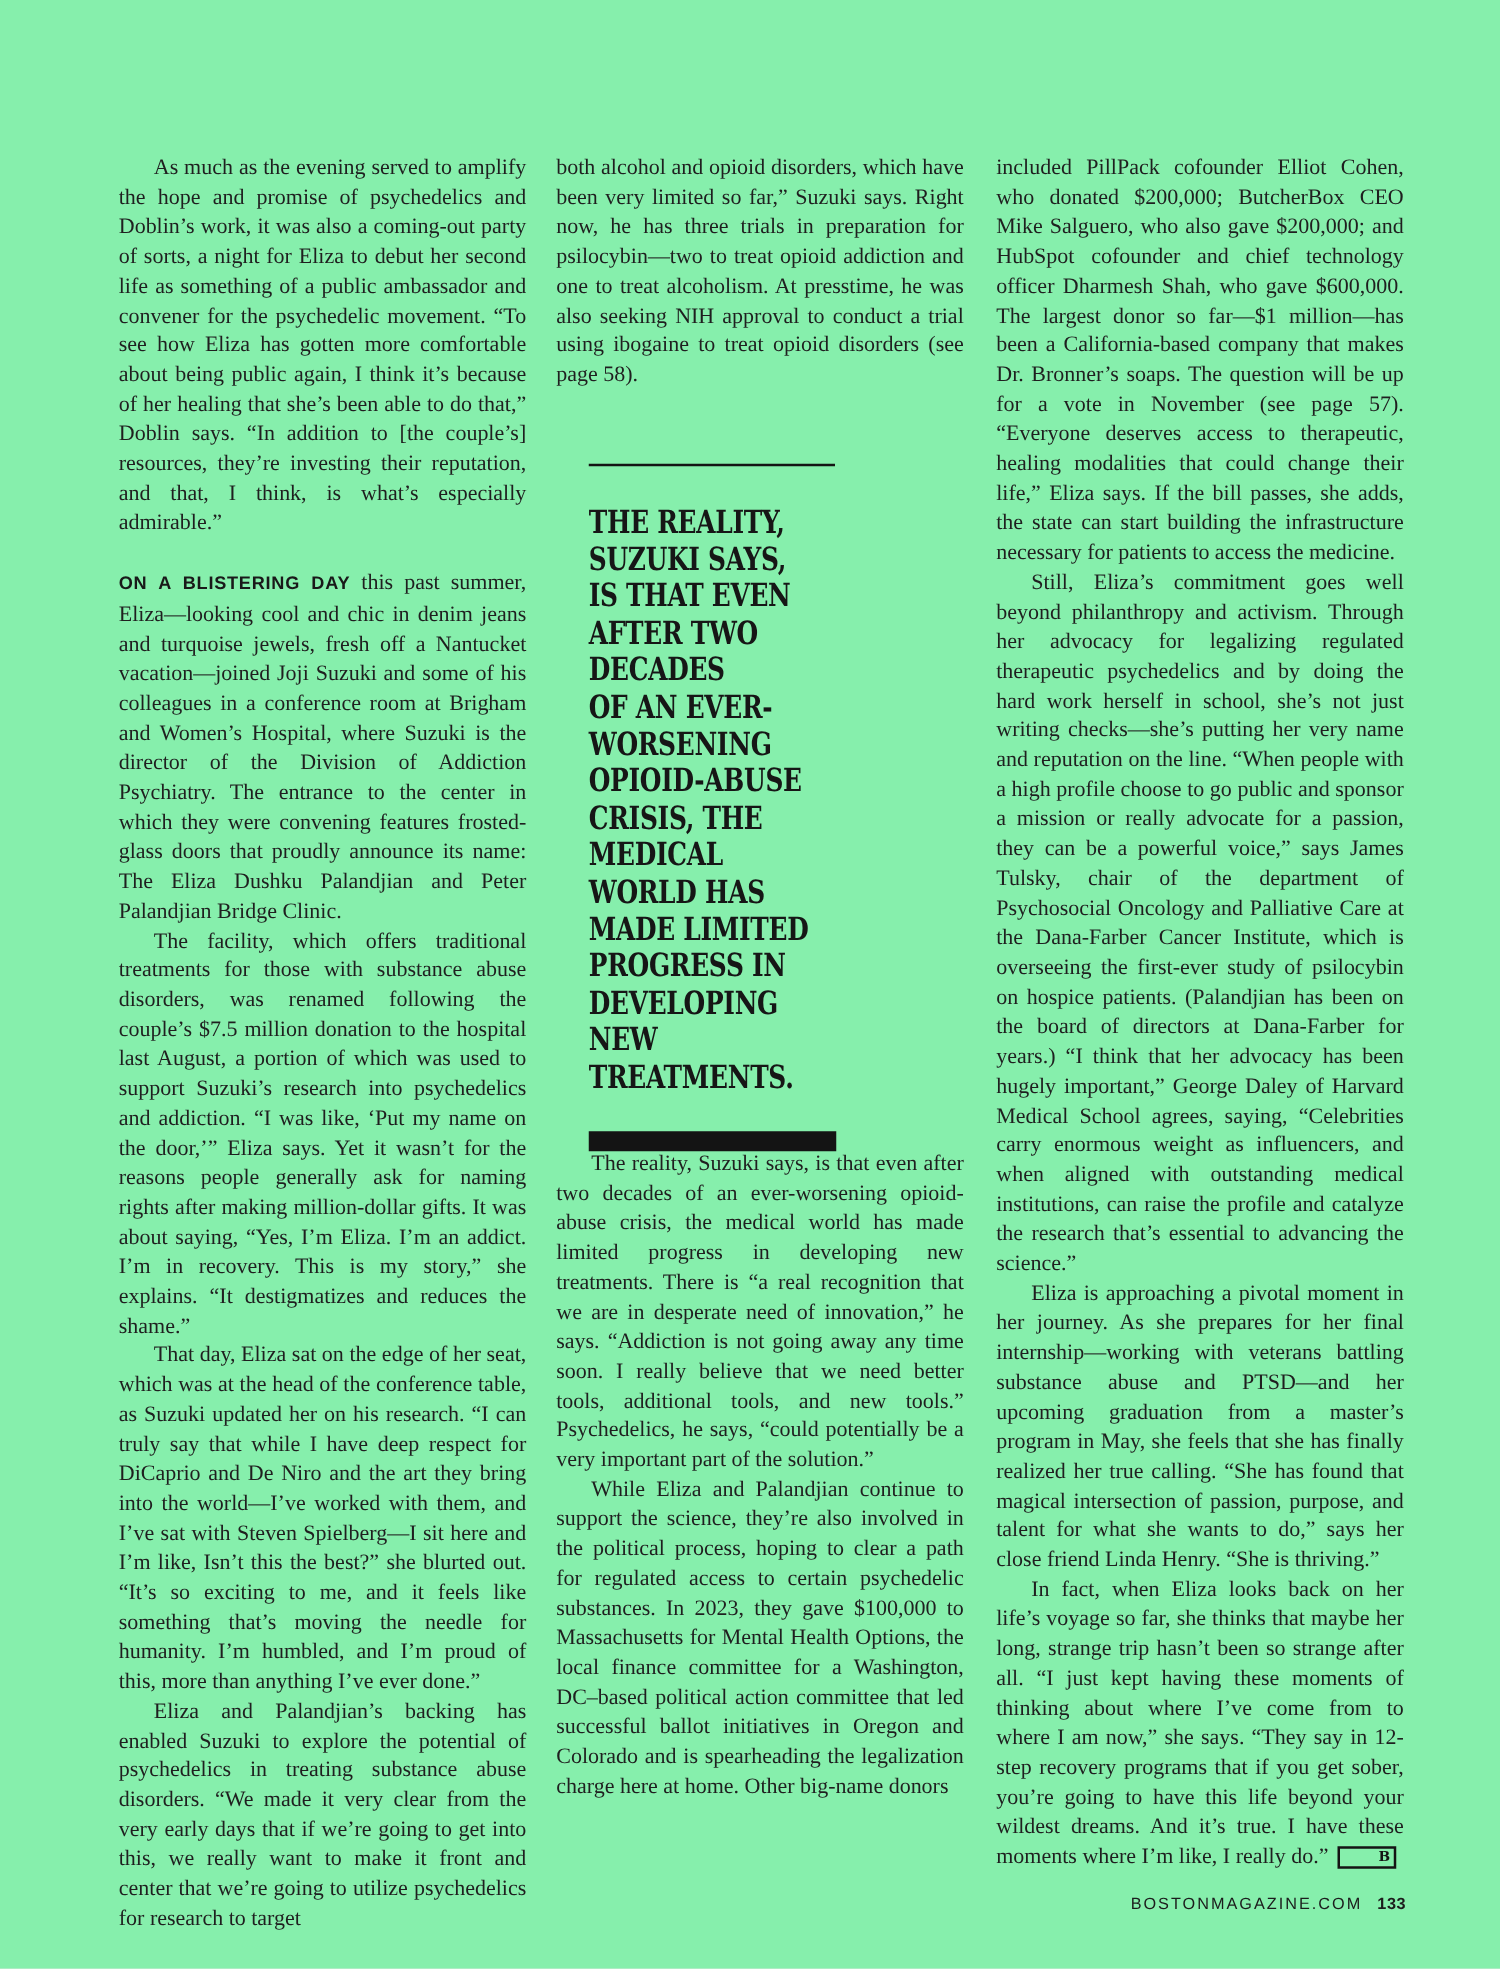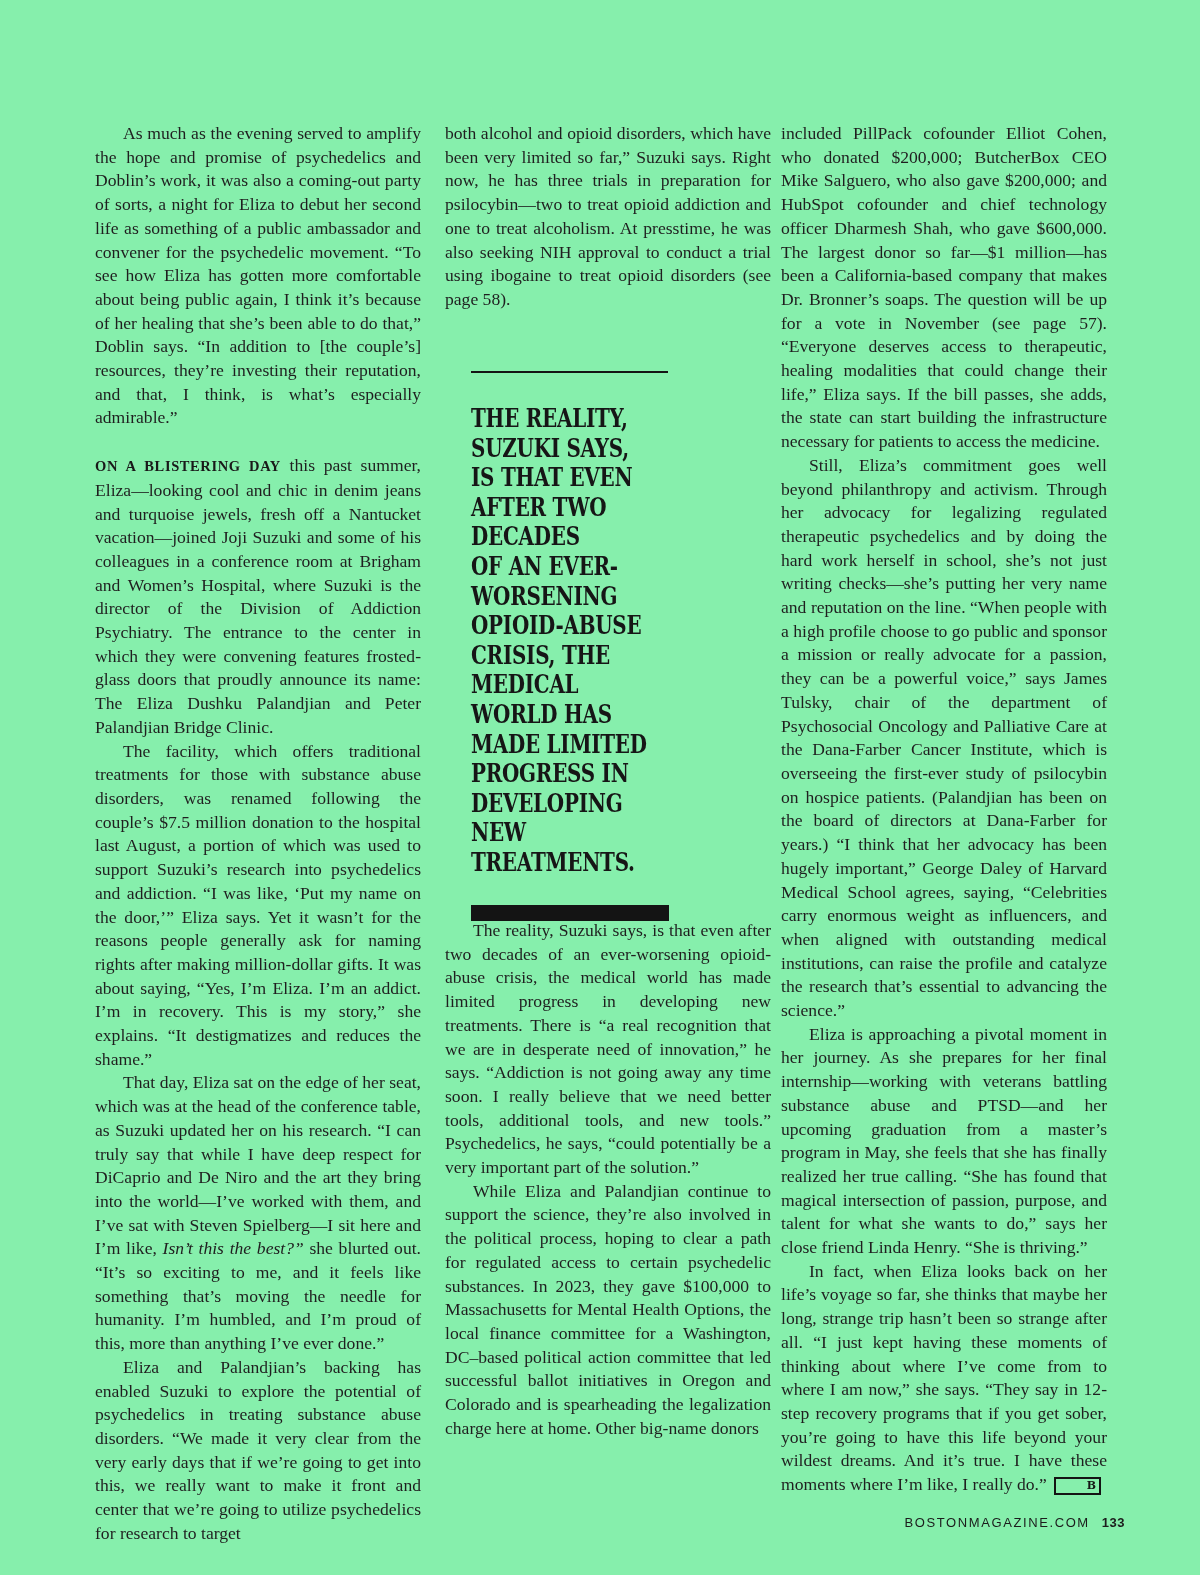--- a/index.html
+++ b/index.html
@@ -17,32 +17,32 @@
   .col {
     position: absolute;
     top: 122px;
     width: 326px;
     font-size: 17.6px;
     line-height: 23.7px;
     text-align: justify;
   }
   .col-left   { left: 95px;  }
   .col-middle { left: 445px; }
-  .col-right  { left: 781px; }
+  .col-right  { left: 797px; }
   .para { text-align: justify; }
   .para.indent { text-indent: 28px; }
   .para.section-start { margin-top: 24px; }
   .lead-in {
-    font-family: Liberation Serif, serif;
+    font-family: Liberation Sans, sans-serif;
     font-weight: bold;
     font-size: 14.5px;
     letter-spacing: 0.6px;
     color: #191919;
   }
-  .italic { font-style: italic; }
+  .italic { }
 
   
   .pullquote {
     position: absolute;
     top: 249px;
     left: 26px;
     width: 200px;
   }
   .pq-rule {
     width: 197px;

